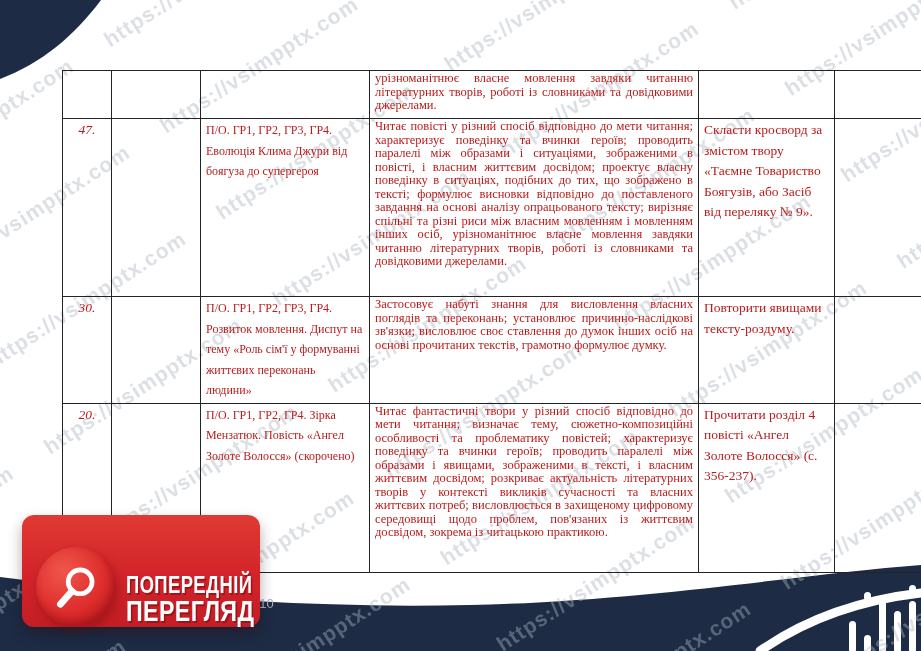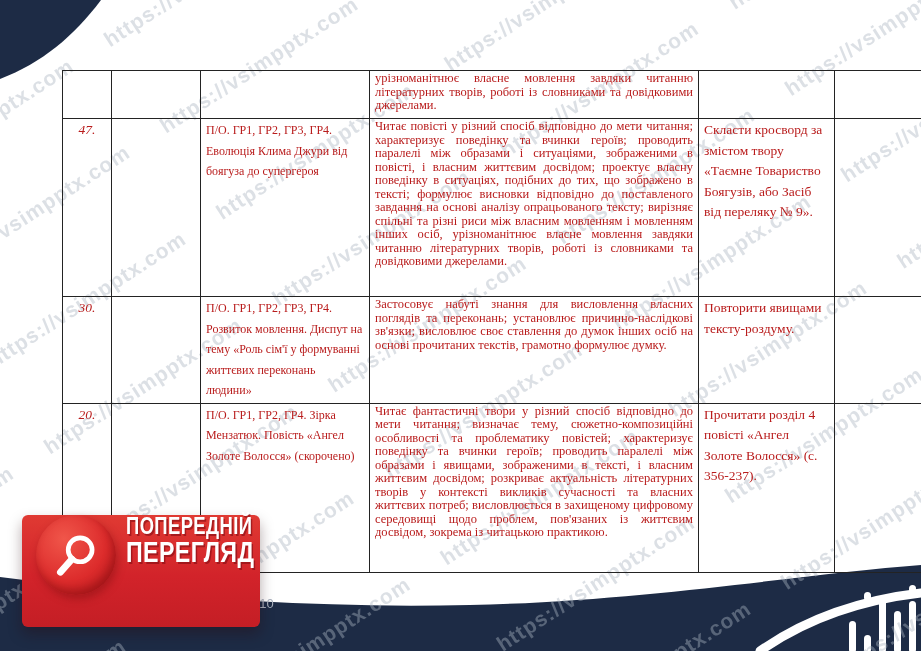--- a/index.html
+++ b/index.html
@@ -36,22 +36,22 @@
                 color:#b91c1c;}
   td.c1{width:38px;text-align:center;font-size:13.5px;line-height:19px;font-style:italic;}
   td.c2{width:78px;}
   td.c3{width:158px;font-size:12px;line-height:20.5px;}
   td.c4{width:318px;font-size:12.5px;line-height:13.55px;text-align:justify;}
   td.c5{width:125px;font-size:13.5px;line-height:20.5px;}
   td.c6{width:101px;}
 
   
   .badge{position:absolute;left:22px;top:515px;width:238px;height:112px;z-index:6;
-         border-radius:6px;background:linear-gradient(180deg,#e03a33 0%,#d2232a 55%,#c41e25 100%);
-         box-shadow:0 7px 14px rgba(40,10,12,.35);display:flex;align-items:flex-start;}
+         border-radius:12px;background:linear-gradient(180deg,#e03a33 0%,#d2232a 55%,#c41e25 100%);
+         box-shadow:0 7px 14px rgba(40,10,12,.35);display:flex;align-items:flex-end;}
   .badge-circle{width:80px;height:80px;border-radius:50%;margin-left:14px;flex:0 0 auto;
         background:radial-gradient(circle at 35% 30%,#f0564a 0%,#dd2c2c 55%,#b4161d 100%);
         box-shadow:inset -3px -5px 8px rgba(120,8,12,.45),2px 4px 8px rgba(100,8,10,.35);
         display:flex;align-items:center;justify-content:center;}
   .badge-texts{margin-left:10px;transform:scaleX(0.8);transform-origin:left center;
         font-family:"Liberation Sans",sans-serif;font-weight:bold;color:#ffffff;
         text-shadow:2px 2px 0 rgba(122,10,16,.55);line-height:1.02;}
   .badge-line1{font-size:23px;letter-spacing:.5px;}
   .badge-line2{font-size:29px;letter-spacing:.5px;}
 </style>

